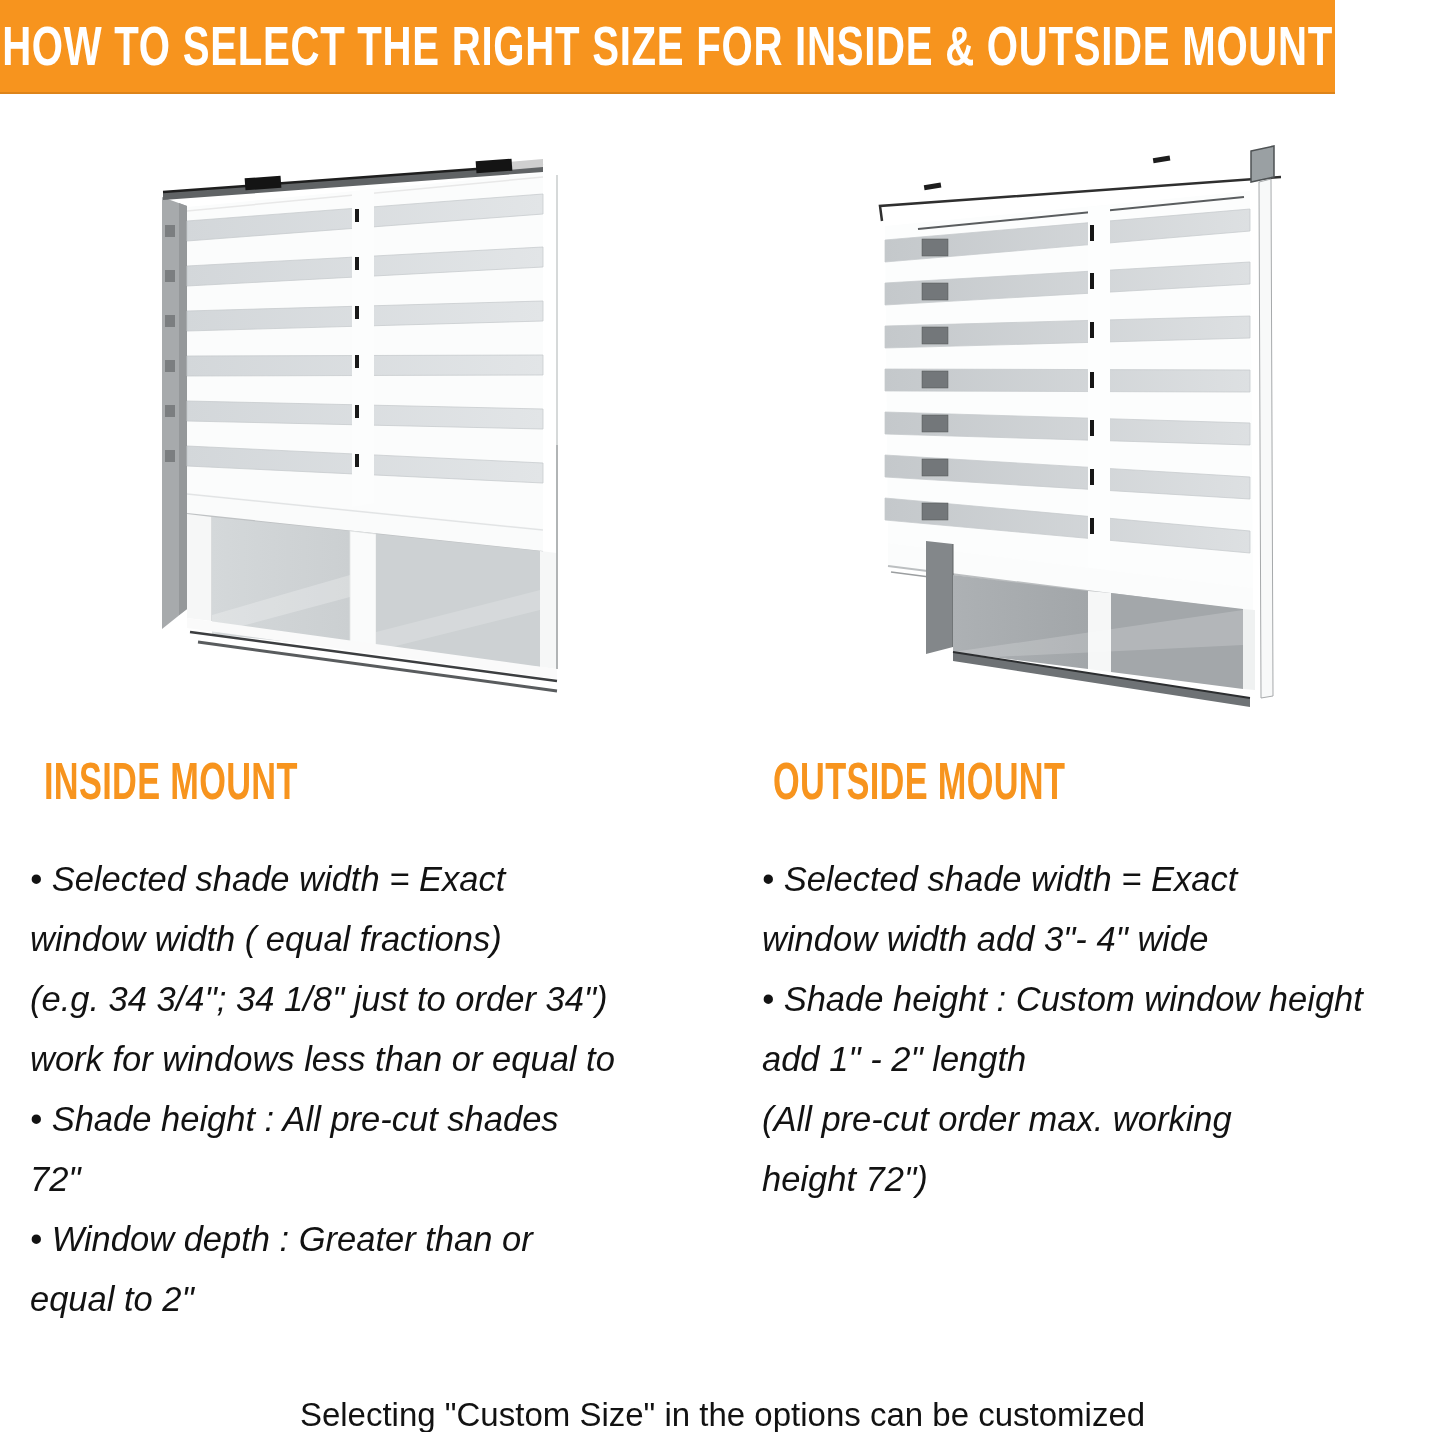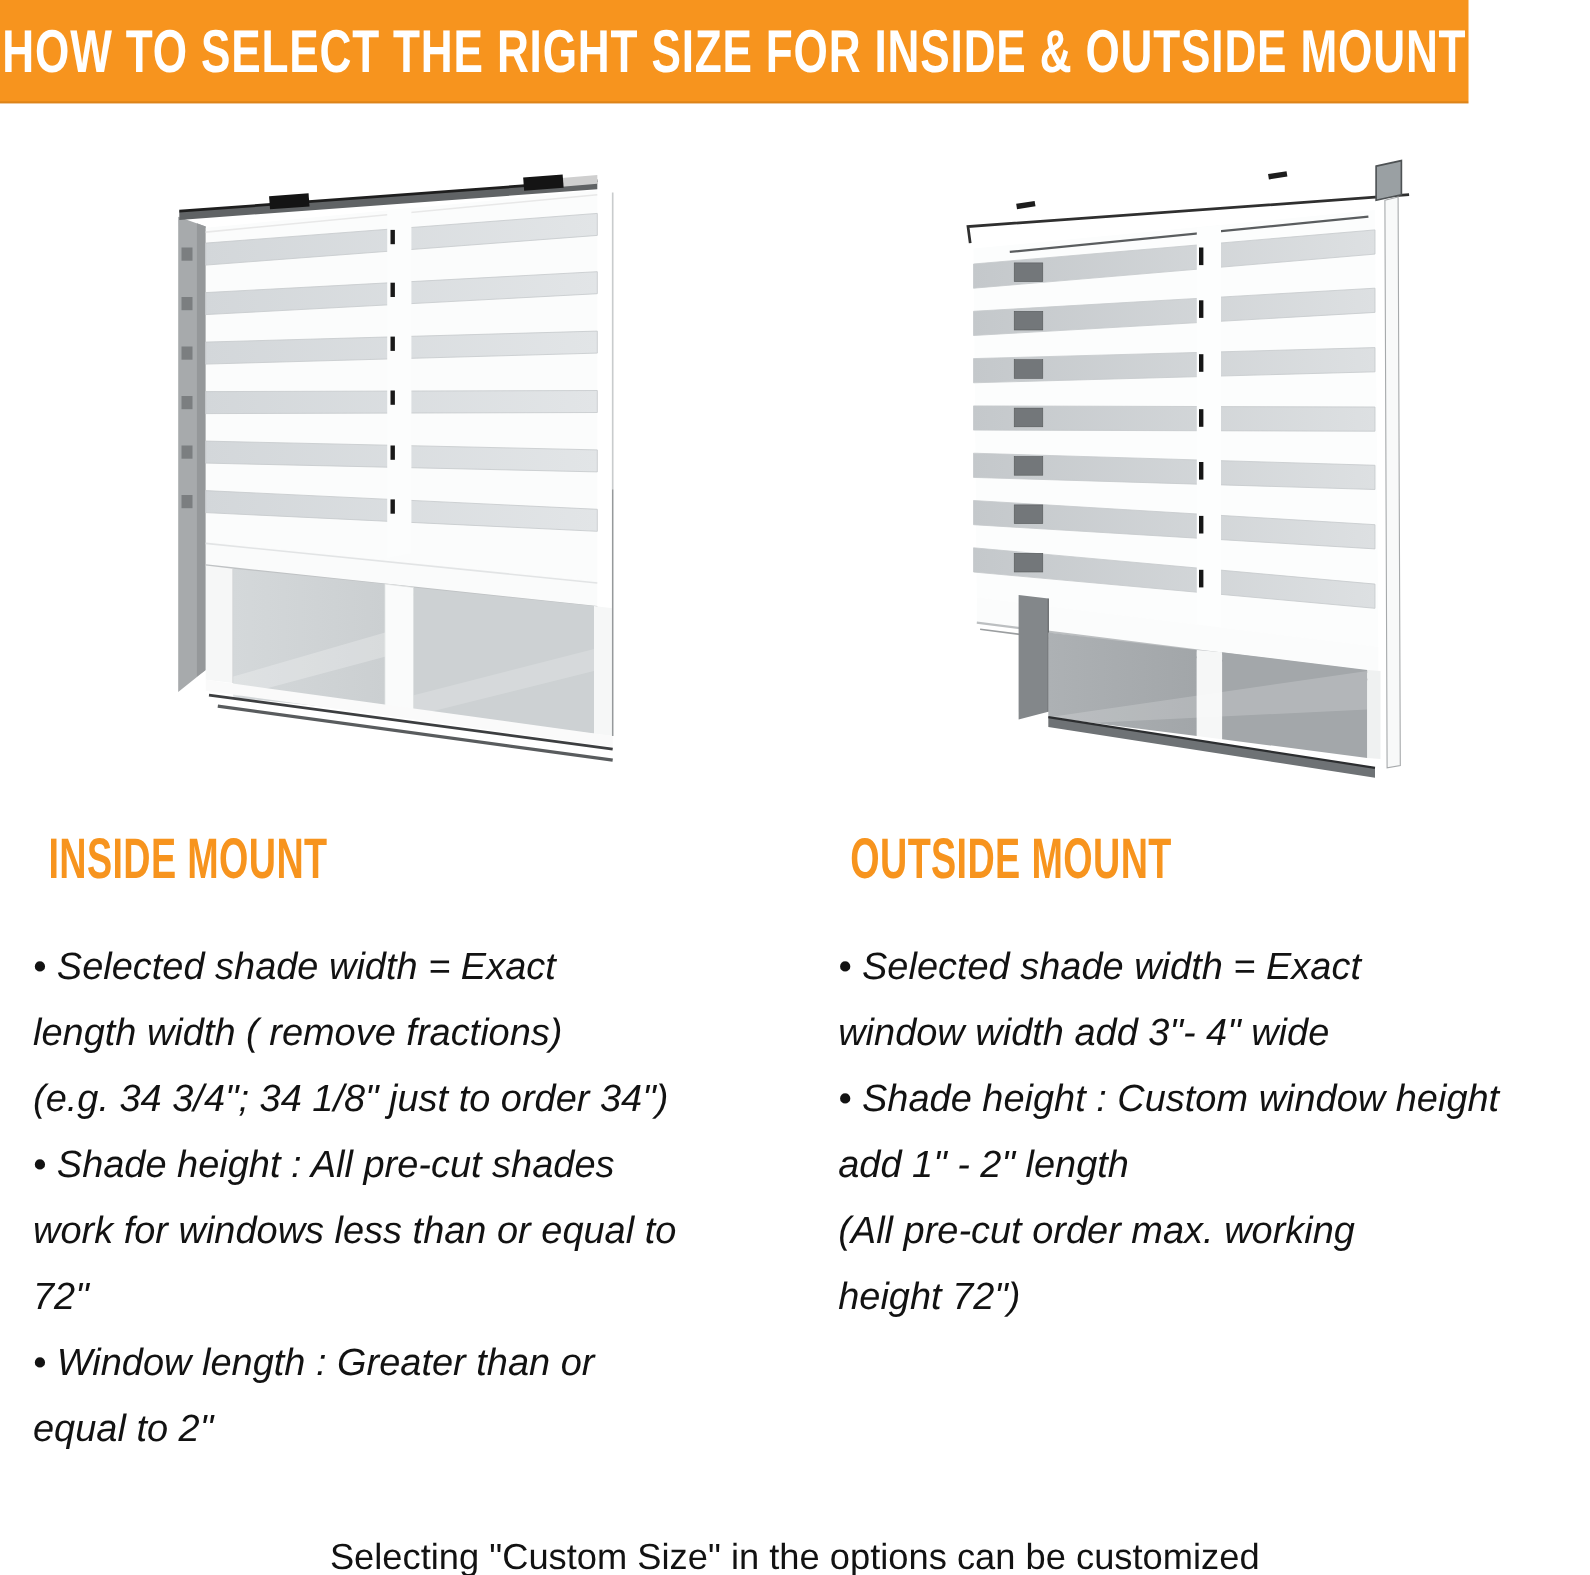--- a/index.html
+++ b/index.html
@@ -187,26 +187,26 @@
       <line x1="93" y1="512" x2="390" y2="558" stroke="#2c2e30" stroke-width="2"></line>
     </g>
   </g>
 </svg>
 
 <h2 id="inside-heading" class="mount-heading">INSIDE MOUNT</h2>
 <h2 id="outside-heading" class="mount-heading">OUTSIDE MOUNT</h2>
 
 <div id="inside-bullets" class="bullets">
   <div>• Selected shade width = Exact</div>
-  <div>length width ( remove fractions)</div>
+  <div>window width ( equal fractions)</div>
   <div>(e.g. 34 3/4"; 34 1/8" just to order 34")</div>
+  <div>work for windows less than or equal to</div>
   <div>• Shade height : All pre-cut shades</div>
-  <div>work for windows less than or equal to</div>
   <div>72"</div>
-  <div>• Window length : Greater than or</div>
+  <div>• Window depth : Greater than or</div>
   <div>equal to 2"</div>
 </div>
 
 <div id="outside-bullets" class="bullets">
   <div>• Selected shade width = Exact</div>
   <div>window width add 3"- 4" wide</div>
   <div>• Shade height : Custom window height</div>
   <div>add 1" - 2" length</div>
   <div>(All pre-cut order max. working</div>
   <div>height 72")</div>

